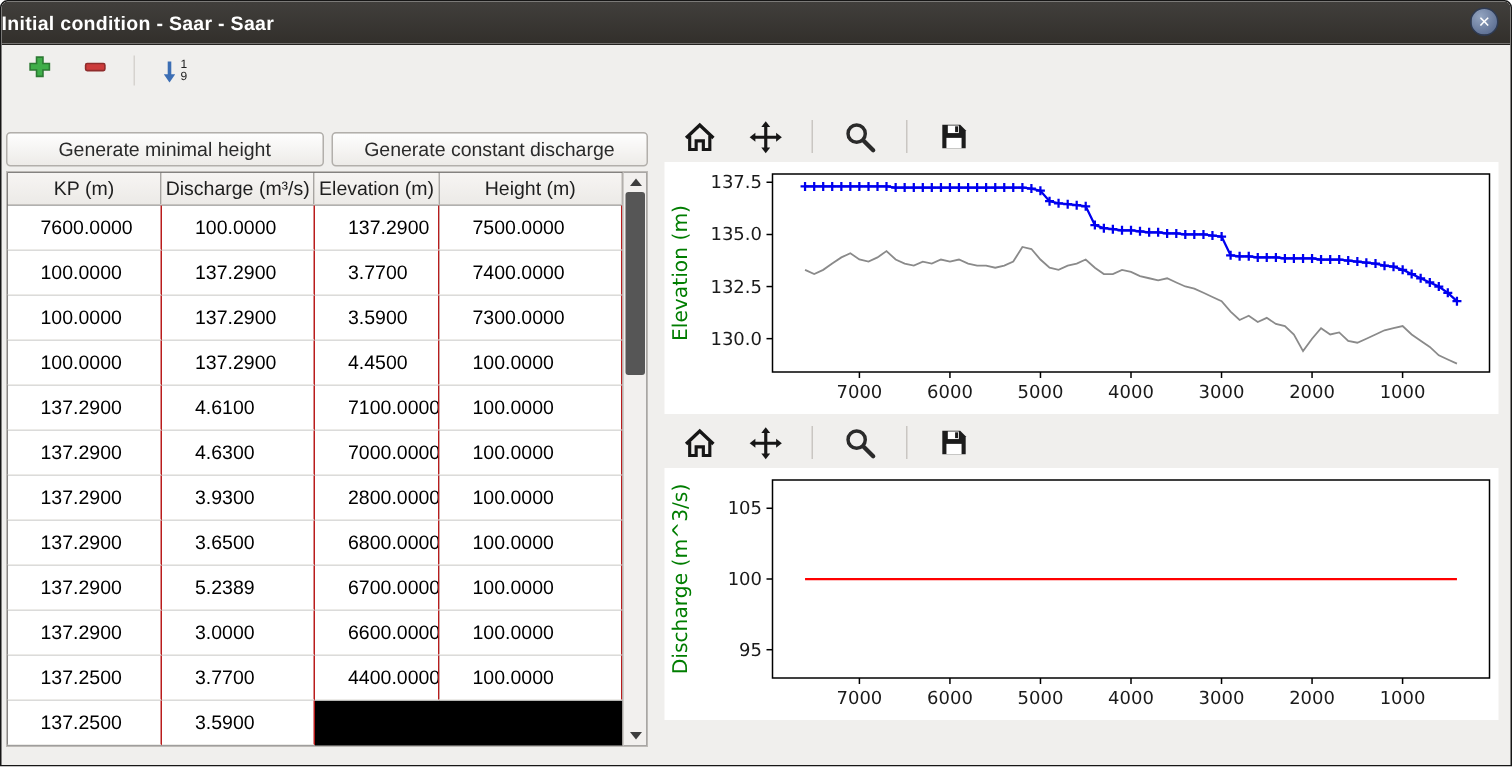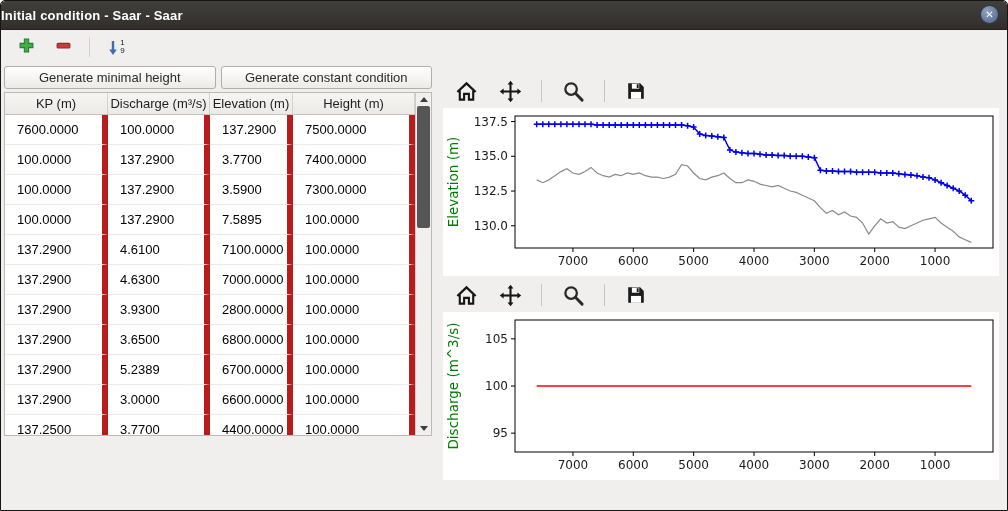--- a/index.html
+++ b/index.html
@@ -24,38 +24,38 @@
   
   .main-toolbar{height:34px;display:flex;align-items:center;gap:15px;padding-left:14px;}
   .tool-btn{width:22px;height:22px;display:flex;align-items:center;justify-content:center;cursor:pointer;}
   .tb-sep{width:1px;height:20px;background:#d6d3cf;}
   .sort-ic{display:flex;align-items:center;gap:1px;}
   .sort-nums{display:flex;flex-direction:column;font-size:8px;line-height:8px;color:#222;font-style:normal;}
   .sort-nums i{font-style:normal;}
   
   .content{display:flex;height:447px;}
   .left-panel{width:433px;box-sizing:border-box;padding:2px 2px 0 3px;display:flex;flex-direction:column;}
-  .gen-buttons{display:flex;gap:5px;margin-bottom:3px;}
+  .gen-buttons{display:flex;gap:5px;margin-bottom:3px;margin-top:22px;}
   .gen-btn{
     flex:1;height:23px;background:linear-gradient(#fefefe,#edebe8);
     border:1px solid #b2afab;border-radius:3px;font-size:13px;color:#2a2a2a;
     font-family:"Liberation Sans",sans-serif;cursor:pointer;padding:0;
   }
-  .table-wrap{display:flex;border:1px solid #bdbab6;background:#000000;height:344px;box-sizing:border-box;}
+  .table-wrap{display:flex;border:1px solid #bdbab6;background:#000000;height:384px;box-sizing:border-box;}
   .table-area{flex:1;overflow:hidden;}
   .thead,.tbody{display:grid;grid-template-columns:103px 102px 83px 1fr;}
   .th{
     height:21px;line-height:21px;text-align:center;font-size:13px;color:#1e1e1e;
     background:linear-gradient(#f7f5f3,#eceae7);
     border-right:1px solid #d5d2ce;border-bottom:1px solid #c6c3bf;
     overflow:hidden;white-space:nowrap;
   }
   .td{
-    height:29px;line-height:29px;padding-left:12px;font-size:13px;color:#000;
-    background:#fff;border-right:6px solid #b91c1c;border-bottom:1px solid #ecebe8;
+    height:29px;line-height:29px;padding-left:22px;font-size:13px;color:#000;
+    background:#fff;border-right:1px solid #b91c1c;border-bottom:1px solid #ecebe8;
     overflow:hidden;white-space:nowrap;
   }
   
   .scrollbar{width:15px;background:#f2f0ee;border-left:1px solid #cfccc8;display:flex;flex-direction:column;}
   .sb-arrow{height:13px;display:flex;align-items:center;justify-content:center;cursor:pointer;}
   .sb-arrow.up::after{content:'';border-left:4px solid transparent;border-right:4px solid transparent;border-bottom:5px solid #3d3d3d;}
   .sb-arrow.down::after{content:'';border-left:4px solid transparent;border-right:4px solid transparent;border-top:5px solid #3d3d3d;}
   .sb-track{flex:1;position:relative;margin:0 1px;}
   .sb-thumb{position:absolute;top:0;left:0;right:0;height:122px;background:#565656;border-radius:2px;cursor:pointer;}
   
@@ -107,21 +107,21 @@
           </span>
       </span>
     </span>
   </div>
 
   <div class="content">
 
     <div class="left-panel">
       <div class="gen-buttons">
         <button class="gen-btn">Generate minimal height</button>
-        <button class="gen-btn">Generate constant condition</button>
+        <button class="gen-btn">Generate constant discharge</button>
       </div>
       <div class="table-wrap">
         <div class="table-area">
           <div class="thead">
               <div class="th">KP (m)</div>
               <div class="th">Discharge (m³/s)</div>
               <div class="th">Elevation (m)</div>
               <div class="th">Height (m)</div>
             </div>
           <div class="tbody">
@@ -132,21 +132,21 @@
               <div class="td">100.0000</div>
               <div class="td">137.2900</div>
               <div class="td">3.7700</div>
               <div class="td">7400.0000</div>
               <div class="td">100.0000</div>
               <div class="td">137.2900</div>
               <div class="td">3.5900</div>
               <div class="td">7300.0000</div>
               <div class="td">100.0000</div>
               <div class="td">137.2900</div>
-              <div class="td">7.5895</div>
+              <div class="td">4.4500</div>
               <div class="td">100.0000</div>
               <div class="td">137.2900</div>
               <div class="td">4.6100</div>
               <div class="td">7100.0000</div>
               <div class="td">100.0000</div>
               <div class="td">137.2900</div>
               <div class="td">4.6300</div>
               <div class="td">7000.0000</div>
               <div class="td">100.0000</div>
               <div class="td">137.2900</div>

